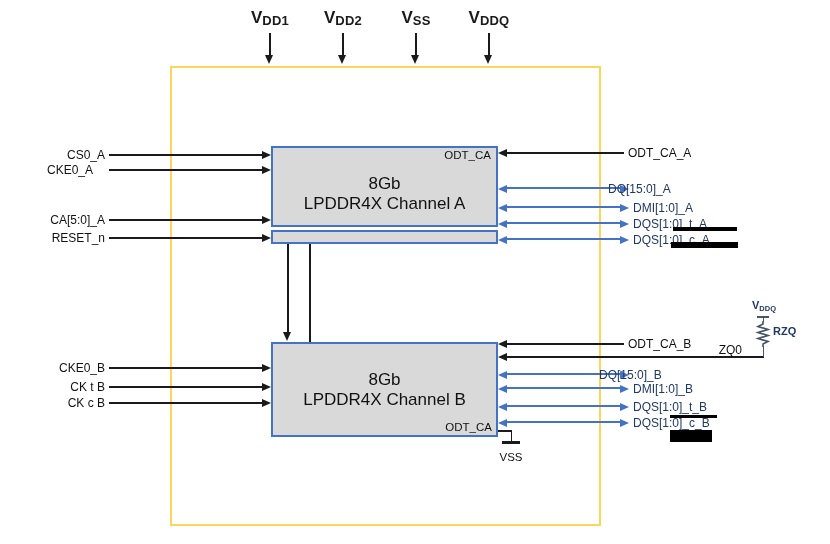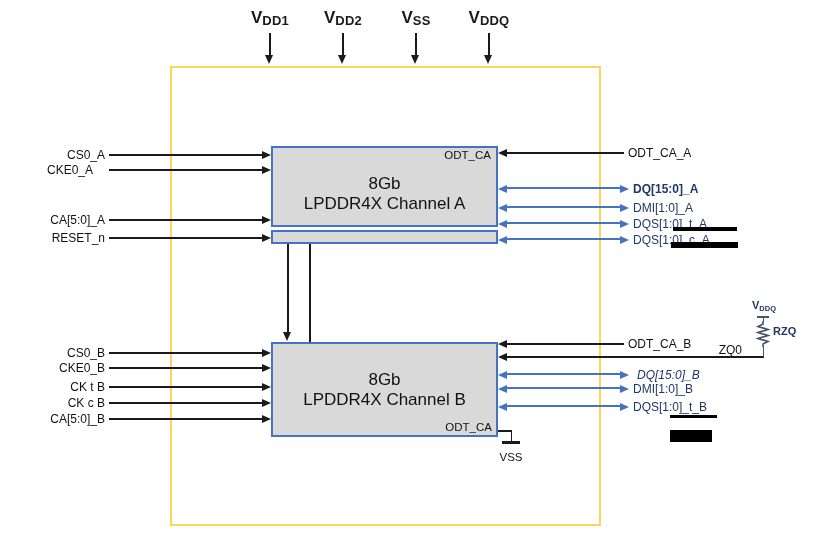--- a/index.html
+++ b/index.html
@@ -113,21 +113,21 @@
 
   <div class="srow" style="top:231px">
     <div class="r lbl t-right" style="left:20px;width:85px;">RESET_n</div>
     <div class="r hline" style="left:109px;top:6px;width:153px;"></div>
     <div class="r ah-r" style="left:262px;top:3px;"></div>
   </div>
   <div class="srow" style="top:182px">
     <div class="r bah-l" style="left:498px;top:3px;"></div>
     <div class="r bline" style="left:506px;top:5px;width:114px;"></div>
     <div class="r bah-r" style="left:620px;top:3px;"></div>
-    <div class="r lbl lbl-navy" style="left:633px;font-weight:bold;">DQ[15:0]_A</div>
+    <div class="r lbl lbl-navy" style="left:608px;">DQ[15:0]_A</div>
   </div>
   <div class="srow" style="top:201px">
     <div class="r bah-l" style="left:498px;top:3px;"></div>
     <div class="r bline" style="left:506px;top:5px;width:114px;"></div>
     <div class="r bah-r" style="left:620px;top:3px;"></div>
     <div class="r lbl lbl-navy" style="left:633px;">DMI[1:0]_A</div>
   </div>
   <div class="srow" style="top:217px">
     <div class="r bah-l" style="left:498px;top:3px;"></div>
     <div class="r bline" style="left:506px;top:5px;width:114px;"></div>
@@ -141,42 +141,32 @@
     <div class="r lbl lbl-navy" style="left:633px;">DQS[1:0]_c_A</div>
   </div>
 
   <div class="r redact" style="left:673px;top:226.5px;width:64px;height:4px;"></div>
   <div class="r redact" style="left:671px;top:241.5px;width:67px;height:6px;"></div>
 
   <div class="r vline" style="left:287px;top:244px;height:89px;"></div>
   <div class="r ah-d" style="left:283px;top:332px;"></div>
   <div class="r vline" style="left:309px;top:244px;height:98px;"></div>
 
-  <div class="srow" style="top:346px">
-    <div class="r lbl t-right" style="left:20px;width:85px;">CS0_B</div>
-    <div class="r hline" style="left:109px;top:6px;width:153px;"></div>
-    <div class="r ah-r" style="left:262px;top:3px;"></div>
-  </div>
   <div class="srow" style="top:361px">
     <div class="r lbl t-right" style="left:20px;width:85px;">CKE0_B</div>
     <div class="r hline" style="left:109px;top:6px;width:153px;"></div>
     <div class="r ah-r" style="left:262px;top:3px;"></div>
   </div>
   <div class="srow" style="top:380px">
     <div class="r lbl t-right" style="left:20px;width:85px;">CK t B</div>
     <div class="r hline" style="left:109px;top:6px;width:153px;"></div>
     <div class="r ah-r" style="left:262px;top:3px;"></div>
   </div>
   <div class="srow" style="top:396px">
     <div class="r lbl t-right" style="left:20px;width:85px;">CK c B</div>
-    <div class="r hline" style="left:109px;top:6px;width:153px;"></div>
-    <div class="r ah-r" style="left:262px;top:3px;"></div>
-  </div>
-  <div class="srow" style="top:412px">
-    <div class="r lbl t-right" style="left:20px;width:85px;">CA[5:0]_B</div>
     <div class="r hline" style="left:109px;top:6px;width:153px;"></div>
     <div class="r ah-r" style="left:262px;top:3px;"></div>
   </div>
 
   <div class="srow" style="top:337px">
     <div class="r ah-l" style="left:498px;top:3px;"></div>
     <div class="r hline" style="left:507px;top:6px;width:117px;"></div>
     <div class="r lbl" style="left:628px;">ODT_CA_B</div>
   </div>
 
@@ -191,33 +181,39 @@
   <svg class="r" style="left:755px;top:321px;" width="16" height="26" viewBox="0 0 16 26">
     <polyline points="8,0 8,3 3,5.5 13,8.5 3,11.5 13,14.5 3,17.5 13,20.5 8,23 8,26" fill="none" stroke="#44546A" stroke-width="1.6"></polyline>
   </svg>
   <div class="r bvline" style="left:762.5px;top:346px;height:11px;"></div>
   <div class="r railtxt" style="left:773px;top:325px;">RZQ</div>
 
   <div class="srow" style="top:368px">
     <div class="r bah-l" style="left:498px;top:3px;"></div>
     <div class="r bline" style="left:506px;top:5px;width:114px;"></div>
     <div class="r bah-r" style="left:620px;top:3px;"></div>
-    <div class="r lbl lbl-navy" style="left:637px;font-style:italic;">DQ[15:0]_B</div>
+    <div class="r lbl lbl-navy" style="left:599px;">DQ[15:0]_B</div>
   </div>
   <div class="srow" style="top:382px">
     <div class="r bah-l" style="left:498px;top:3px;"></div>
     <div class="r bline" style="left:506px;top:5px;width:114px;"></div>
     <div class="r bah-r" style="left:620px;top:3px;"></div>
     <div class="r lbl lbl-navy" style="left:633px;">DMI[1:0]_B</div>
   </div>
   <div class="srow" style="top:400px">
     <div class="r bah-l" style="left:498px;top:3px;"></div>
     <div class="r bline" style="left:506px;top:5px;width:114px;"></div>
     <div class="r bah-r" style="left:620px;top:3px;"></div>
     <div class="r lbl lbl-navy" style="left:633px;">DQS[1:0]_t_B</div>
+  </div>
+  <div class="srow" style="top:416px">
+    <div class="r bah-l" style="left:498px;top:3px;"></div>
+    <div class="r bline" style="left:506px;top:5px;width:114px;"></div>
+    <div class="r bah-r" style="left:620px;top:3px;"></div>
+    <div class="r lbl lbl-navy" style="left:633px;">DQS[1:0]_c_B</div>
   </div>
 
   <div class="r redact" style="left:670px;top:415px;width:47px;height:2.5px;"></div>
   <div class="r redact" style="left:670px;top:430px;width:42px;height:11.5px;"></div>
 
   <div class="r hline" style="left:498px;top:430px;width:14px;"></div>
   <div class="r vline" style="left:510.5px;top:430px;height:11px;"></div>
   <div class="r" style="left:502px;top:441px;width:18px;height:2.5px;background:#1a1a1a;"></div>
   <div class="r lbl t-center" style="left:495px;top:450px;width:32px;font-size:11.5px;">VSS</div>
 

